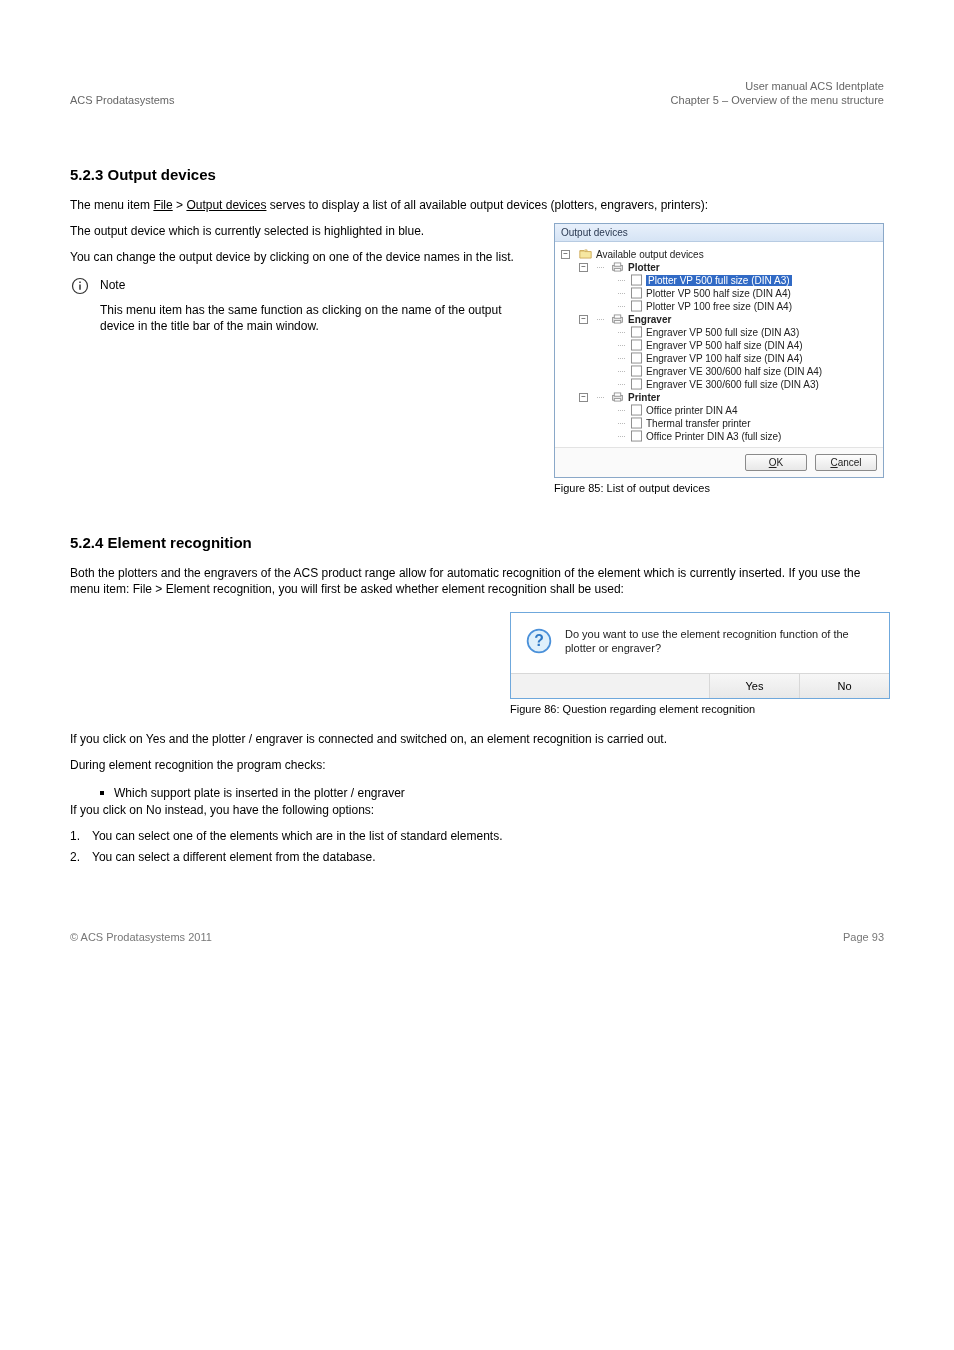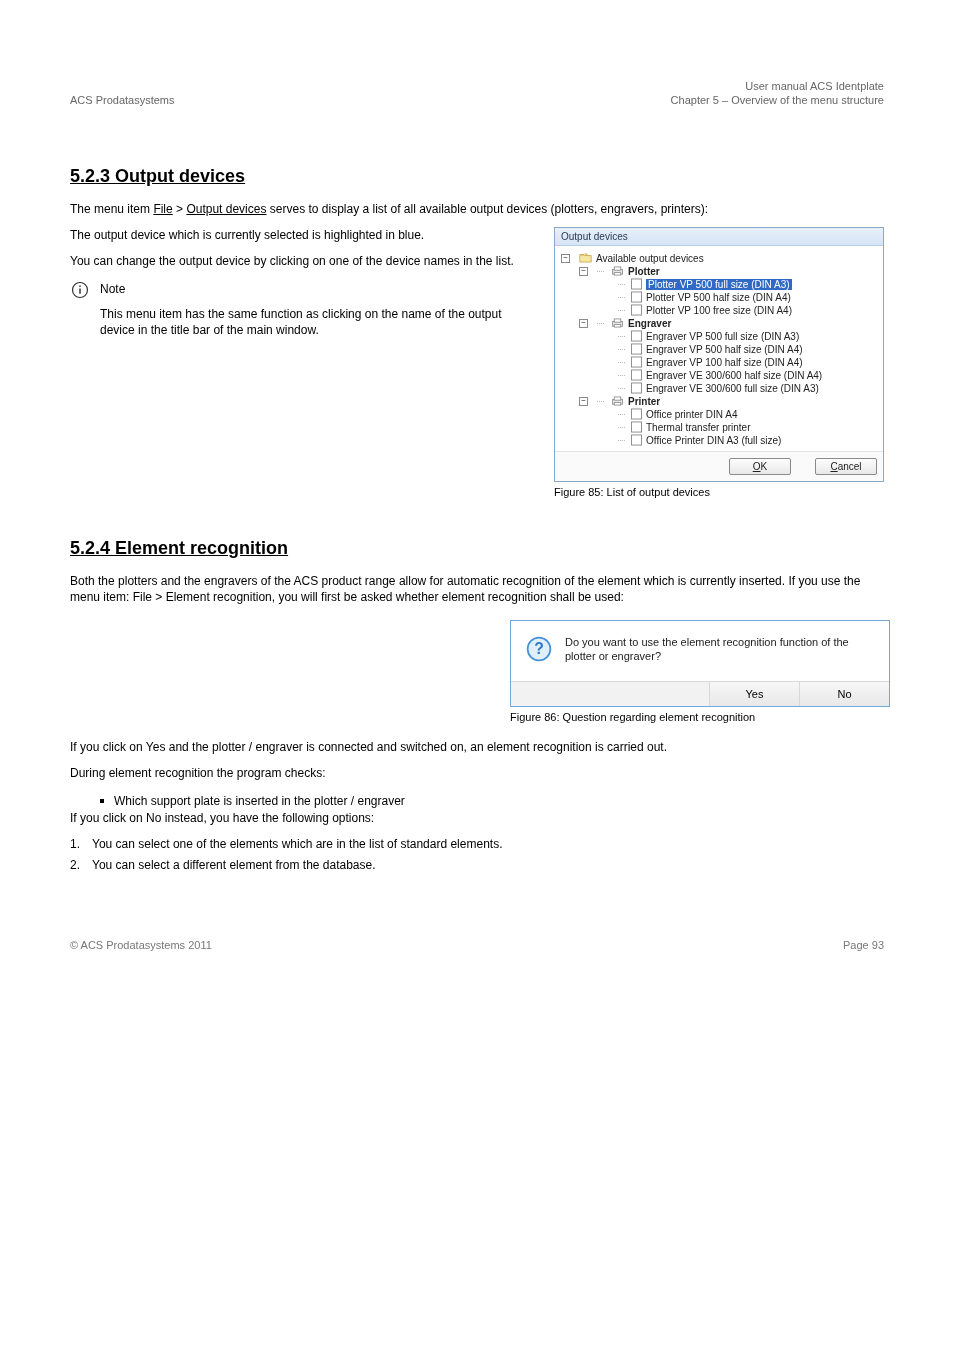--- a/index.html
+++ b/index.html
@@ -19,25 +19,24 @@
     justify-content: space-between;
     align-items: flex-end;
     font-size: 11px;
     color: #666;
     margin-bottom: 60px;
   }
   .header .right { text-align: right; }
   .header .right .line2 { margin-top: 2px; }
 
   h2.section-title {
-    font-size: 18px;
+    font-size: 15px;
     font-weight: bold;
     margin-top: 40px;
     margin-bottom: 14px;
-    text-decoration: underline;
   }
   p.body {
     font-size: 12px;
     line-height: 1.35;
     margin-bottom: 10px;
     max-width: 820px;
   }
   .u { text-decoration: underline; }
   .note-row {
     display: flex;
@@ -123,21 +122,21 @@
   .check-icon { width: 11px; flex: 0 0 11px; }
   .tree-label { font-size: 10px; }
   .tree-row.selected .tree-label {
     background: #316ac5;
     color: #fff;
     padding: 0 2px;
   }
   .panel-footer {
     display: flex;
     justify-content: flex-end;
-    gap: 24px;
+    gap: 8px;
     padding: 6px;
     border-top: 1px solid #e3e3e3;
     background: #fafafa;
   }
   .win-btn {
     min-width: 62px;
     padding: 2px 10px;
     font-size: 10px;
     border: 1px solid #8a8a8a;
     background: linear-gradient(#fdfdfd, #e8e8e8);

